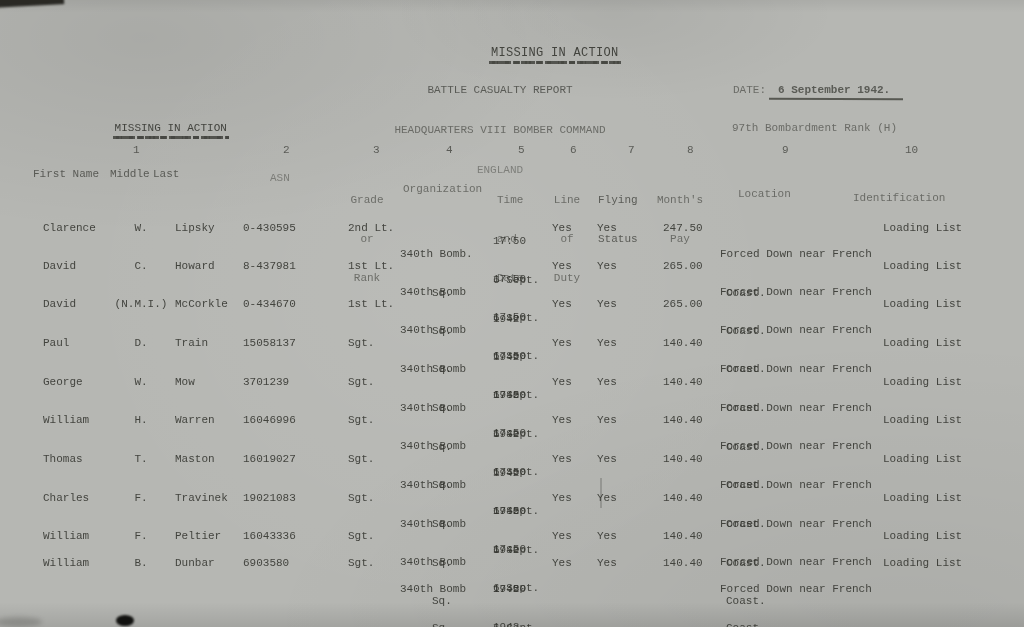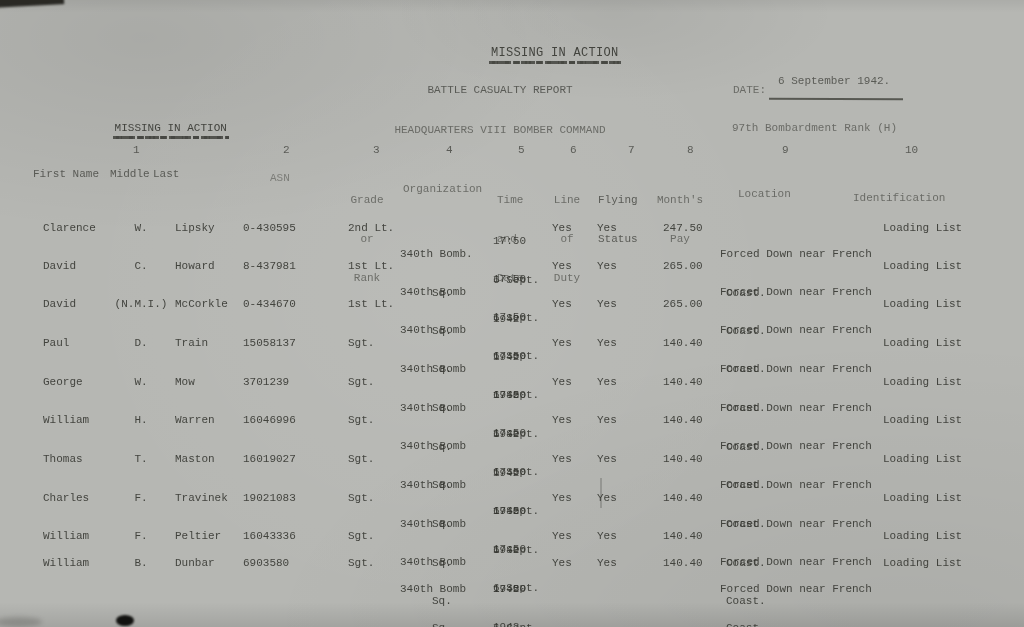--- a/index.html
+++ b/index.html
@@ -77,24 +77,25 @@
 <div class="sheet">
 
   <div class="ink">
 
     <div class="abs title" style="left:446px;top:34px;">
       <span class="dash-underline">MISSING IN ACTION</span>
     </div>
     <div class="abs subtitle">
       <div class="fade-3">BATTLE CASUALTY REPORT</div>
       <div class="fade-2">HEADQUARTERS VIII BOMBER COMMAND</div>
+      <div class="fade-1">ENGLAND</div>
     </div>
 
     <span class="abs fade-2" style="left:733px;top:84px;">DATE:</span>
-    <span class="abs fade-3" style="left:778px;top:75px;">6 September 1942.</span>
+    <span class="abs fade-3" style="left:778px;top:84px;font-weight:bold;">6 September 1942.</span>
     <div class="date-underline"></div>
 
     <div class="abs" style="left:75px;top:109px;">
       <span class="dash-underline">MISSING IN ACTION</span>
     </div>
 
     <span class="abs fade-2" style="left:732px;top:122px;">97th Bombardment Rank (H)</span>
 
     <span class="abs fade-3" style="left:133px;top:144px;">1</span>
     <span class="abs fade-3" style="left:283px;top:144px;">2</span>

